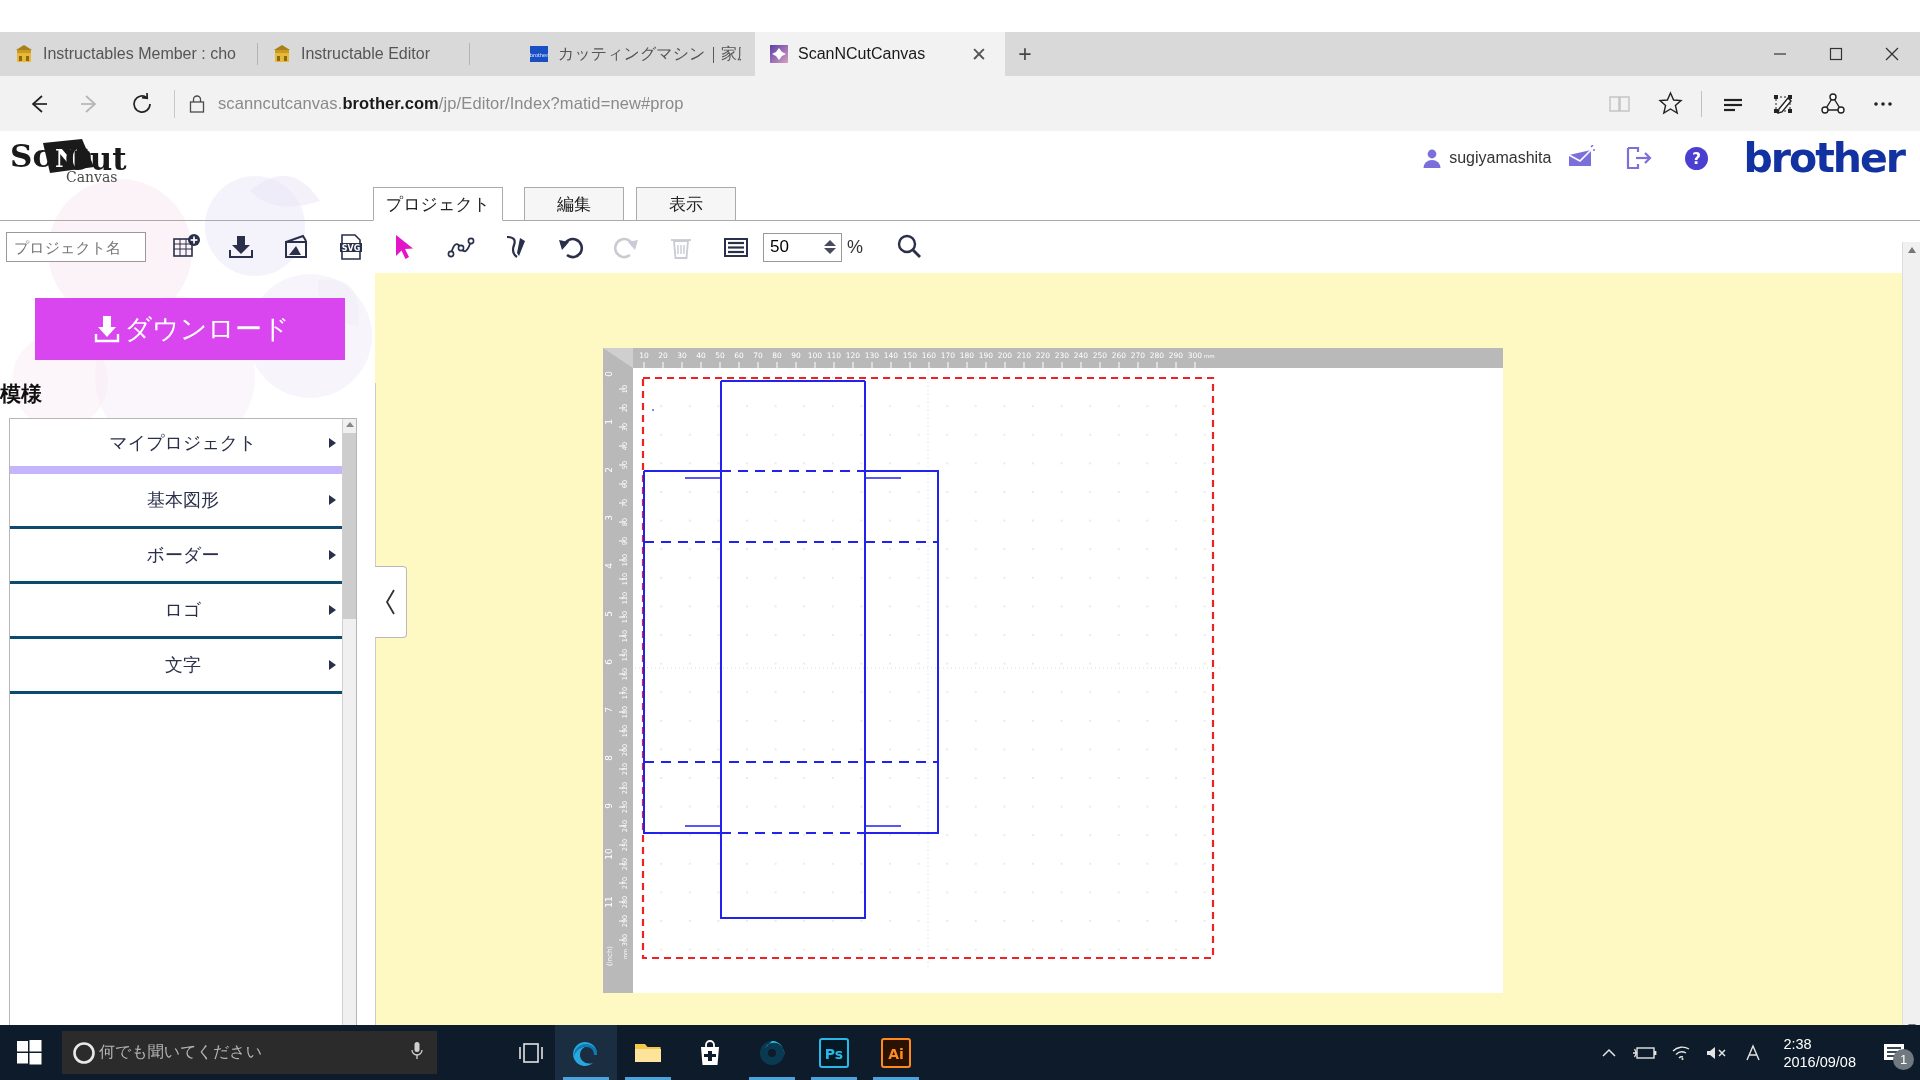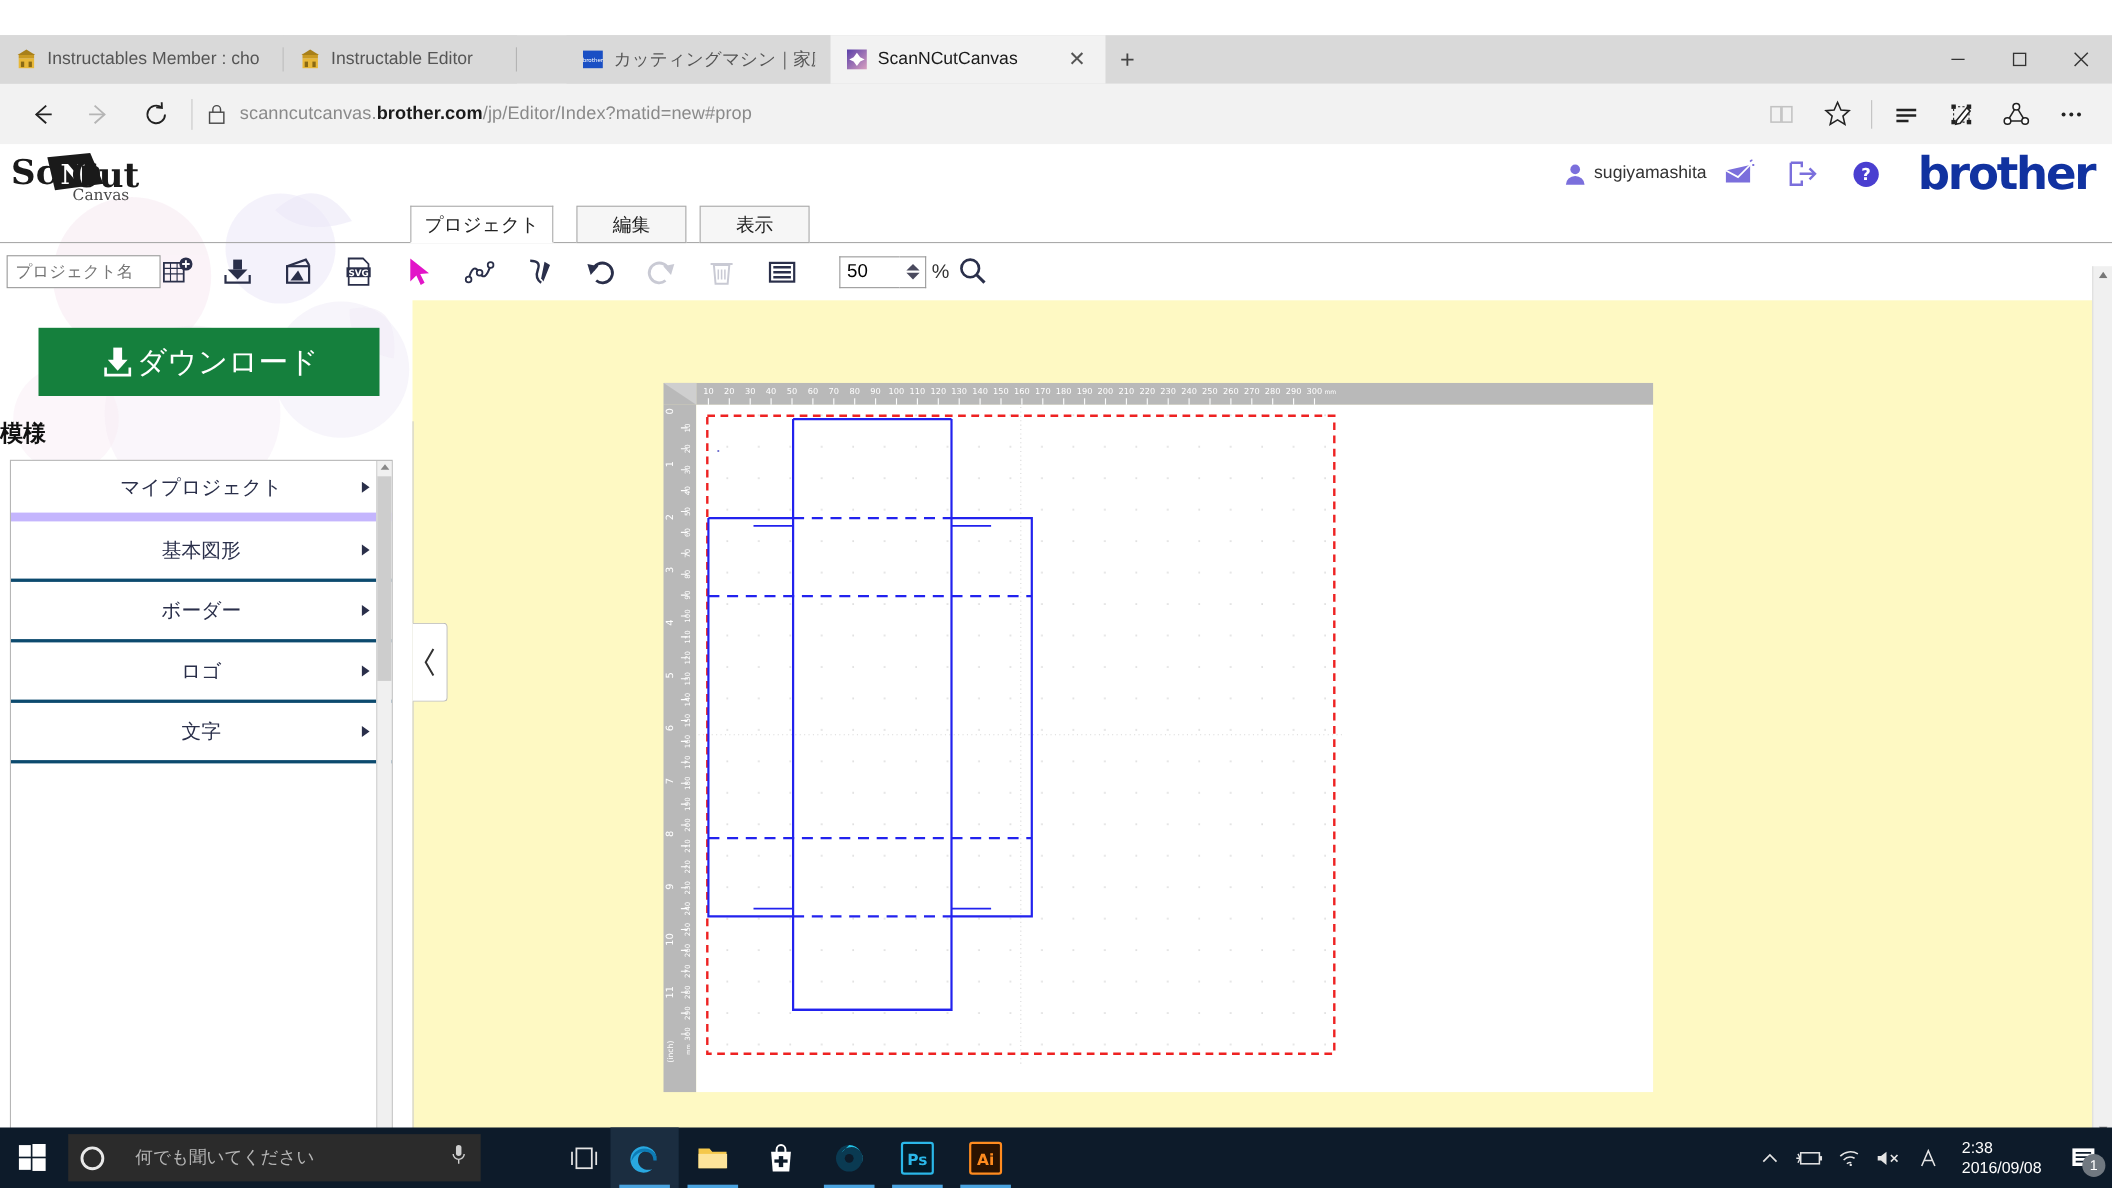--- a/index.html
+++ b/index.html
@@ -73,21 +73,21 @@
     display:flex; align-items:center; justify-content:center; font-size:17px; color:#222;
   }
   .apptab.active { background:#fff; border-bottom:1px solid #fff; }
 
   .toolbar { height:52px; display:flex; align-items:center; padding-left:6px; gap:0; position:relative; }
   .pname {
     width:140px; height:30px; border:1px solid #999; background:#fff;
     font-size:15px; color:#777; padding-left:7px; outline:none;
     font-family:"Liberation Sans", sans-serif;
   }
-  .tbtn { width:55px; height:46px; display:flex; align-items:center; justify-content:flex-start; }
+  .tbtn { width:55px; height:46px; display:flex; align-items:center; justify-content:flex-end; }
   .tbtn svg { display:block; }
   .zoombox { display:flex; align-items:center; margin-left:12px; }
   .zoominput {
     width:55px; height:29px; border:1px solid #999; border-right:none; background:#fff;
     font-size:17px; padding-left:6px; outline:none; font-family:"Liberation Sans", sans-serif;
   }
   .spin { width:24px; height:29px; border:1px solid #999; border-left:none; background:#fff;
           display:flex; flex-direction:column; align-items:center; justify-content:center; }
   .spin i { display:block; width:0; height:0; border-left:6px solid transparent;
             border-right:6px solid transparent; }
@@ -96,21 +96,21 @@
   .pct { font-size:18px; color:#333; margin-left:5px; }
 
   
   .flourish { position:absolute; left:0; top:0; width:420px; height:380px;
               opacity:.55; pointer-events:none; }
 
   
   .leftpane { position:absolute; left:0; top:142px; width:375px; bottom:0; }
   .dlbtn {
     position:absolute; left:35px; top:25px; width:310px; height:62px;
-    background:#15803d; border:none; color:#fff; font-size:27px;
+    background:#d946ef; border:none; color:#fff; font-size:27px;
     display:flex; align-items:center; justify-content:center; gap:0;
     font-family:Liberation Mono, monospace;
   }
   .modelbl { position:absolute; left:0; top:107px; font-size:21px; font-weight:bold; color:#111; }
   .listbox {
     position:absolute; left:9px; top:145px; width:348px; bottom:22px;
     border:1px solid #b6b6b6; background:#fff; overflow:hidden;
   }
   .litem {
     height:55px; border-bottom:3px solid #0c4a6e; position:relative;
@@ -144,21 +144,21 @@
               background:#f0f0f0; border-left:1px solid #ddd; }
   .mainsb-h { position:absolute; left:0; right:18px; bottom:0; height:18px;
               background:#f0f0f0; border-top:1px solid #ddd; }
 
   
   .taskbar { position:absolute; left:0; bottom:0; width:1920px; height:55px; background:#0d1b2a; }
   .startbtn { position:absolute; left:0; top:0; width:58px; height:55px;
               display:flex; align-items:center; justify-content:center; }
   .cortana { position:absolute; left:62px; top:6px; width:375px; height:43px;
              background:#2b2b2b; display:flex; align-items:center; padding-left:10px; }
-  .cortana .ctext { font-size:16px; color:#b6b6b6; margin-left:27px; }
+  .cortana .ctext { font-size:16px; color:#b6b6b6; margin-left:3px; }
   .tbicon { position:absolute; top:0; width:62px; height:55px;
             display:flex; align-items:center; justify-content:center; }
   .tbicon.act { background:#1b2d40; }
   .tbicon .ul { position:absolute; bottom:0; left:8px; right:8px; height:3px; background:#4aa3df; }
   .tray { position:absolute; right:0; top:0; height:55px; display:flex; align-items:center; }
   .trayicon { width:36px; height:55px; display:flex; align-items:center; justify-content:center; }
   .clock { color:#fff; font-size:14.5px; line-height:18px; padding:0 12px; }
   .notif { width:52px; height:55px; display:flex; align-items:center; justify-content:center; position:relative; }
   .badge { position:absolute; right:6px; bottom:10px; width:21px; height:21px; border-radius:50%;
            background:#707880; color:#fff; font-size:13px; display:flex; align-items:center;

